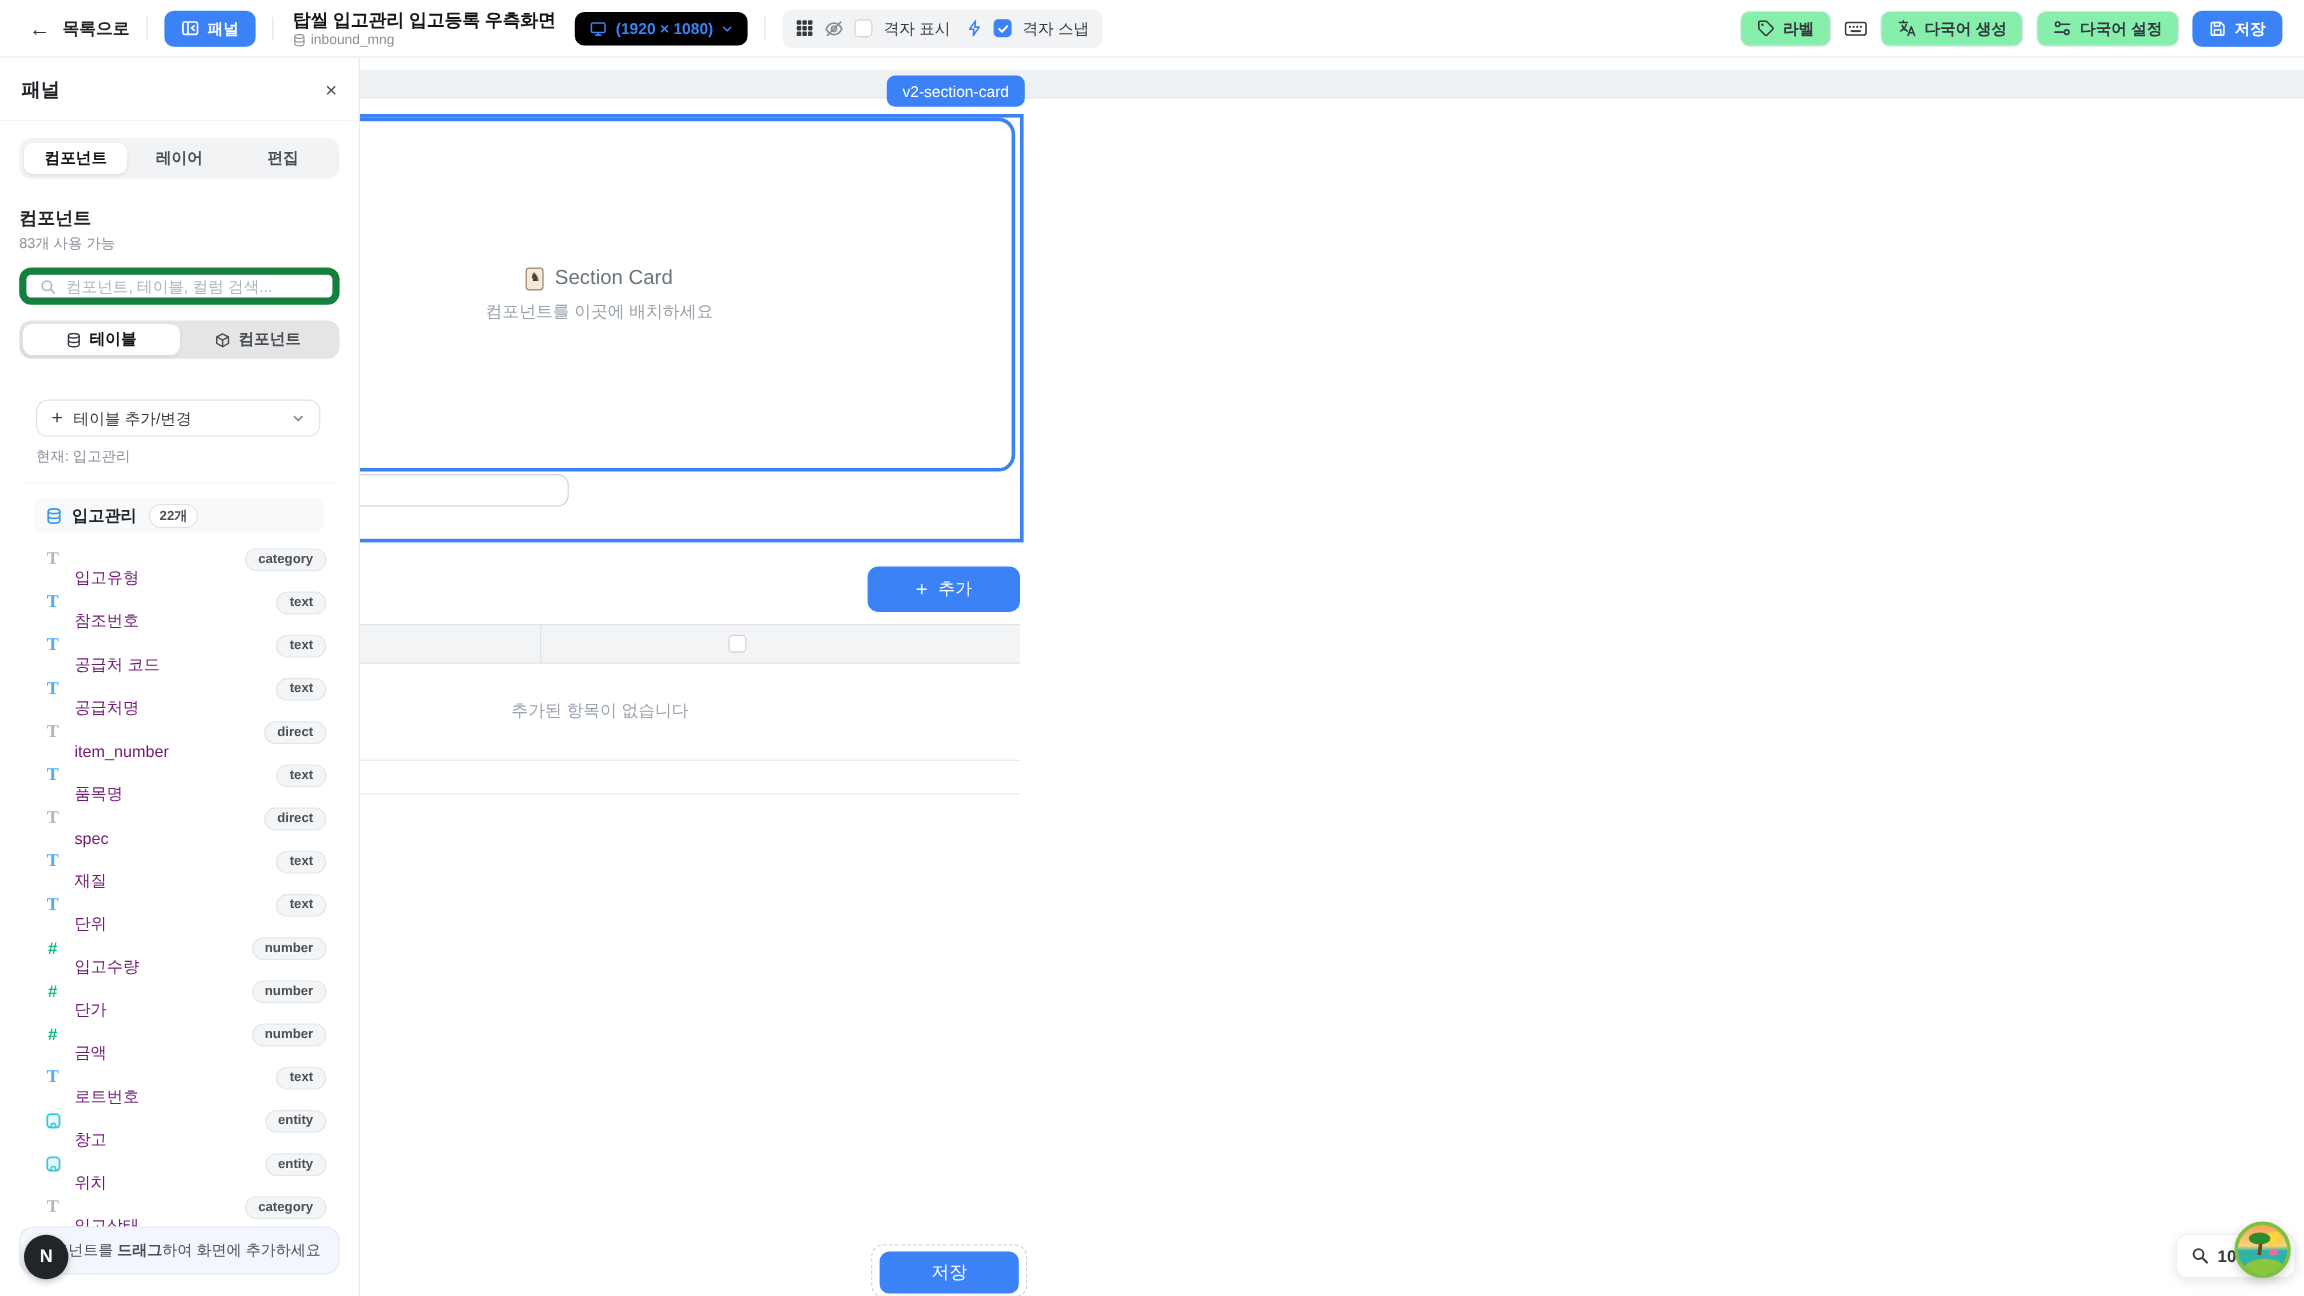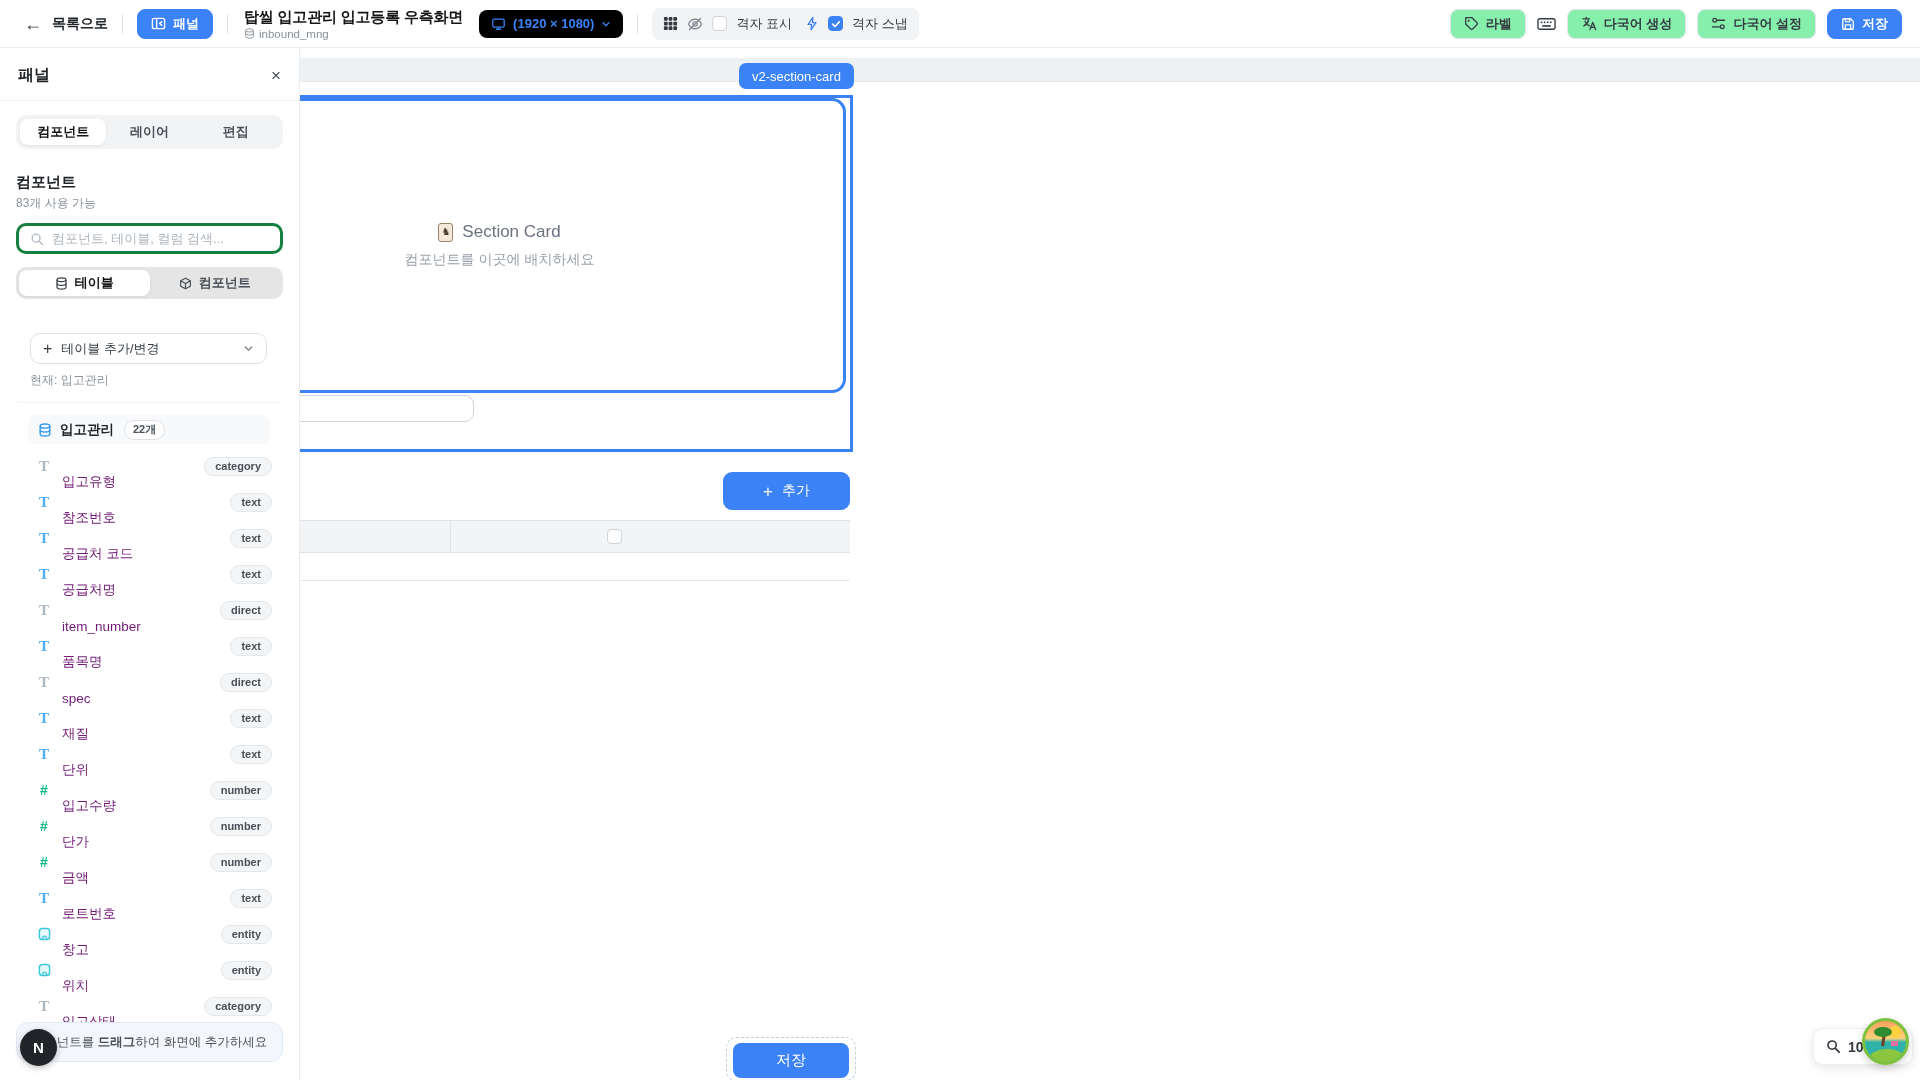--- a/index.html
+++ b/index.html
@@ -80,21 +80,21 @@
                border-bottom:1px solid #f1f3f5; }
   .panel-hdr .t { font-size:16px; font-weight:700; }
   .panel-hdr .x { font-size:17px; color:#495057; line-height:1; cursor:pointer; }
   .panel-body { padding:14px 16px 0 16px; flex:1; overflow:hidden; position:relative; }
   .tabs { display:flex; background:#f1f3f5; border-radius:10px; padding:4px; height:34px; }
   .tab { flex:1; display:flex; align-items:center; justify-content:center; font-size:13px; font-weight:600;
          color:#495057; border-radius:8px; }
   .tab.active { background:#fff; box-shadow:0 1px 3px rgba(0,0,0,.08); color:#131416; }
   .sec-title { margin-top:24px; font-size:15px; font-weight:700; }
   .sec-sub { margin-top:3px; font-size:12px; color:#8a919a; }
-  .search { margin-top:11px; height:31px; border:3px solid #15803d; border-radius:10px; display:flex;
+  .search { margin-top:11px; height:31px; border:6px solid #15803d; border-radius:10px; display:flex;
             align-items:center; gap:8px; padding:0 11px; }
   .search input { border:none; outline:none; flex:1; font-size:13px; color:#343a40; font-family:inherit; background:transparent; }
   .search input::placeholder { color:#adb5bd; }
   .vtoggle { margin-top:13px; display:flex; background:#e5e5e5; border-radius:10px; padding:3px; height:32px; }
   .vtoggle .vt { flex:1; display:flex; align-items:center; justify-content:center; gap:7px; font-size:13px;
                  font-weight:600; color:#495057; border-radius:8px; }
   .vtoggle .vt.active { background:#fff; box-shadow:0 1px 3px rgba(0,0,0,.08); color:#131416; }
   .add-table { margin:34px 0 0 14px; width:237px; height:31px; border:1px solid #dee2e6; border-radius:10px;
                background:#fff; display:flex; align-items:center; gap:9px; padding:0 12px; font-size:13px;
                font-weight:500; color:#343a40; }
@@ -150,20 +150,23 @@
     <button class="add-btn">
       <span class="plus">+</span>
       <span>추가</span>
     </button>
 
     <div class="dtable">
       <div class="dt-head">
         <div class="coldiv"></div>
         <span class="cb hcb"></span>
       </div>
+      <div class="dt-body">
+        <span class="empty">추가된 항목이 없습니다</span>
+      </div>
       <div class="dt-foot"></div>
     </div>
 
     <div class="save-zone">
       <button class="save-btn">저장</button>
     </div>
 
     <div class="zoom-pill">
       <svg width="15" height="15" viewBox="0 0 16 16">
         <circle cx="6.5" cy="6.5" r="4.4" fill="none" stroke="#343a40" stroke-width="1.7"></circle>

